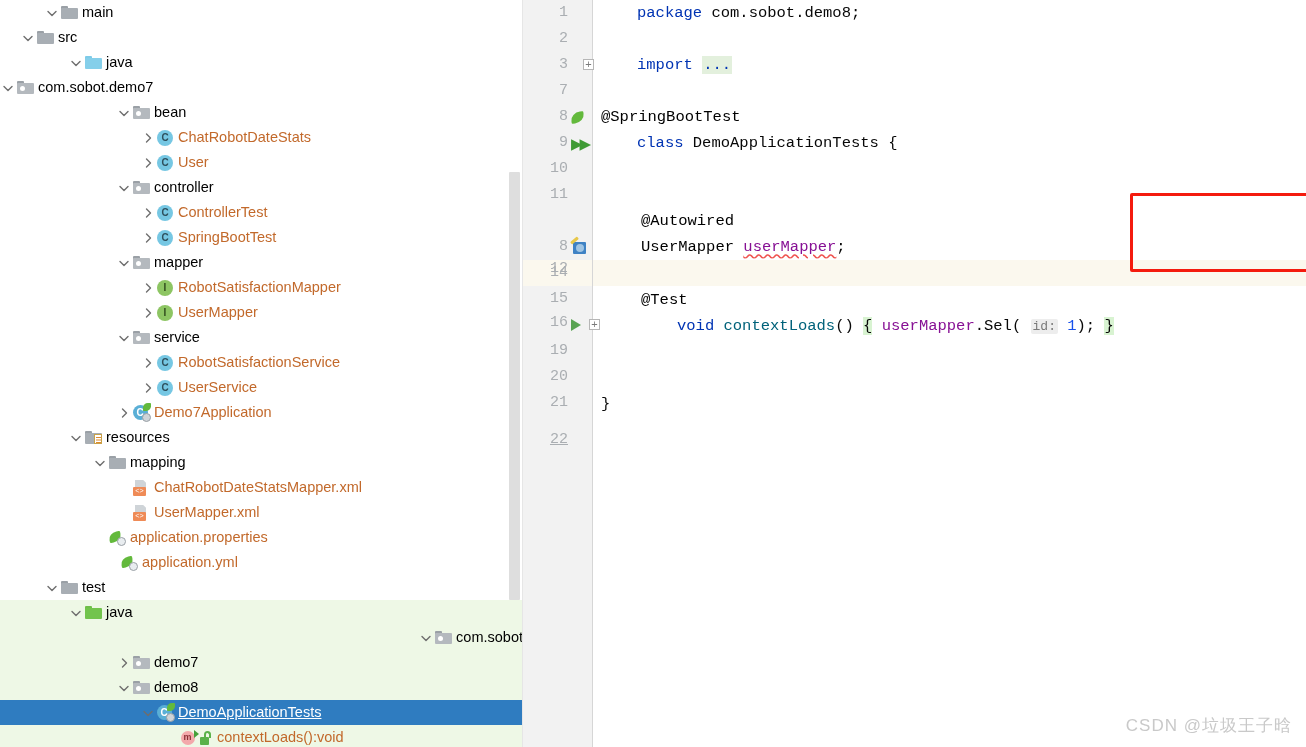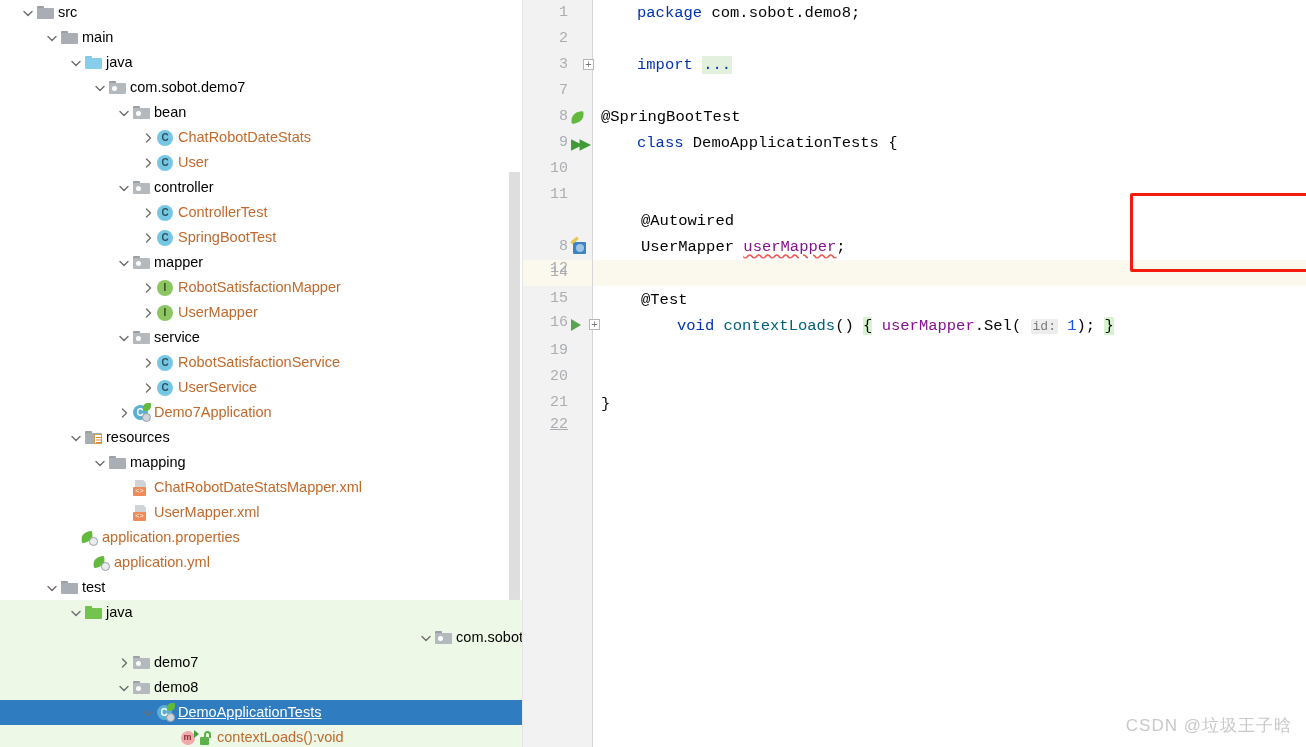--- a/index.html
+++ b/index.html
@@ -372,63 +372,63 @@
     letter-spacing: 1px;
   }
 </style>
 </head>
 <body>
 
 <div id="app">
 
   <div id="project-tree">
     <div id="tree-rows">
+        <div class="tree-row" style="padding-left: 44px;">
+          <span class="arrow">
+            <svg width="12" height="12" viewBox="0 0 12 12">
+              <path d="M2 4.5 L6 8.5 L10 4.5" fill="none" stroke="#6e6e6e" stroke-width="1.4" stroke-linecap="round" stroke-linejoin="round"></path>
+            </svg>
+          </span>
+          <span class="ico">
+            <span class="ico-folder">
+              <span class="tab"></span>
+              <span class="body"></span>
+            </span>
+          </span>
+          <span class="row-label dir">main</span>
+        </div>
         <div class="tree-row" style="padding-left: 20px;">
           <span class="arrow">
             <svg width="12" height="12" viewBox="0 0 12 12">
               <path d="M2 4.5 L6 8.5 L10 4.5" fill="none" stroke="#6e6e6e" stroke-width="1.4" stroke-linecap="round" stroke-linejoin="round"></path>
             </svg>
           </span>
           <span class="ico">
             <span class="ico-folder">
               <span class="tab"></span>
               <span class="body"></span>
             </span>
           </span>
           <span class="row-label dir">src</span>
         </div>
-        <div class="tree-row" style="padding-left: 44px;">
-          <span class="arrow">
-            <svg width="12" height="12" viewBox="0 0 12 12">
-              <path d="M2 4.5 L6 8.5 L10 4.5" fill="none" stroke="#6e6e6e" stroke-width="1.4" stroke-linecap="round" stroke-linejoin="round"></path>
-            </svg>
-          </span>
-          <span class="ico">
-            <span class="ico-folder">
-              <span class="tab"></span>
-              <span class="body"></span>
-            </span>
-          </span>
-          <span class="row-label dir">main</span>
-        </div>
         <div class="tree-row" style="padding-left: 68px;">
           <span class="arrow">
             <svg width="12" height="12" viewBox="0 0 12 12">
               <path d="M2 4.5 L6 8.5 L10 4.5" fill="none" stroke="#6e6e6e" stroke-width="1.4" stroke-linecap="round" stroke-linejoin="round"></path>
             </svg>
           </span>
           <span class="ico">
             <span class="ico-folder blue">
               <span class="tab"></span>
               <span class="body"></span>
             </span>
           </span>
           <span class="row-label dir">java</span>
         </div>
-        <div class="tree-row" style="padding-left: 92px;">
+        <div class="tree-row" style="">
           <span class="arrow">
             <svg width="12" height="12" viewBox="0 0 12 12">
               <path d="M2 4.5 L6 8.5 L10 4.5" fill="none" stroke="#6e6e6e" stroke-width="1.4" stroke-linecap="round" stroke-linejoin="round"></path>
             </svg>
           </span>
           <span class="ico">
             <span class="ico-pkg">
               <span class="tab"></span>
               <span class="body"></span>
               <span class="dot"></span>
@@ -641,31 +641,31 @@
         <div class="tree-row" style="padding-left: 116px;">
           <span class="arrow empty"></span>
           <span class="ico">
             <span class="ico-xml">
               <span class="sheet"></span>
               <span class="tagbox">&lt;&gt;</span>
             </span>
           </span>
           <span class="row-label">UserMapper.xml</span>
         </div>
-        <div class="tree-row" style="padding-left: 64px;">
+        <div class="tree-row" style="padding-left: 92px;">
           <span class="arrow empty"></span>
           <span class="ico">
             <span class="ico-props">
               <span class="leaf"></span>
               <span class="gear"></span>
             </span>
           </span>
           <span class="row-label">application.properties</span>
         </div>
-        <div class="tree-row" style="padding-left: 76px;">
+        <div class="tree-row" style="padding-left: 104px;">
           <span class="arrow empty"></span>
           <span class="ico">
             <span class="ico-props">
               <span class="leaf"></span>
               <span class="gear"></span>
             </span>
           </span>
           <span class="row-label">application.yml</span>
         </div>
         <div class="tree-row" style="padding-left: 44px;">
@@ -791,21 +791,21 @@
         <div class="ln" style="top: 156px;">10</div>
         <div class="ln" style="top: 182px;">11</div>
         <div class="ln" style="top: 208px; margin-top: 48px;">12</div>
         <div class="ln" style="top: 234px;">8</div>
         <div class="ln" style="top: 260px;">14</div>
         <div class="ln" style="top: 286px;">15</div>
         <div class="ln" style="top: 310px;">16</div>
         <div class="ln" style="top: 338px;">19</div>
         <div class="ln" style="top: 364px;">20</div>
         <div class="ln" style="top: 390px;">21</div>
-        <div class="ln" style="top: 412px; text-decoration: underline;">22</div>
+        <div class="ln" style="top: 427px; text-decoration: underline;">22</div>
       </div>
     <div id="gutter-icons">
         <div class="gutter-icon" style="top: 104px;">
           <span class="g-leaf"></span>
         </div>
         <div class="gutter-icon" style="top: 130px;">
           <span class="g-runall">▶▶</span>
         </div>
         <div class="gutter-icon" style="top: 234px;">
           <span class="g-bean">

